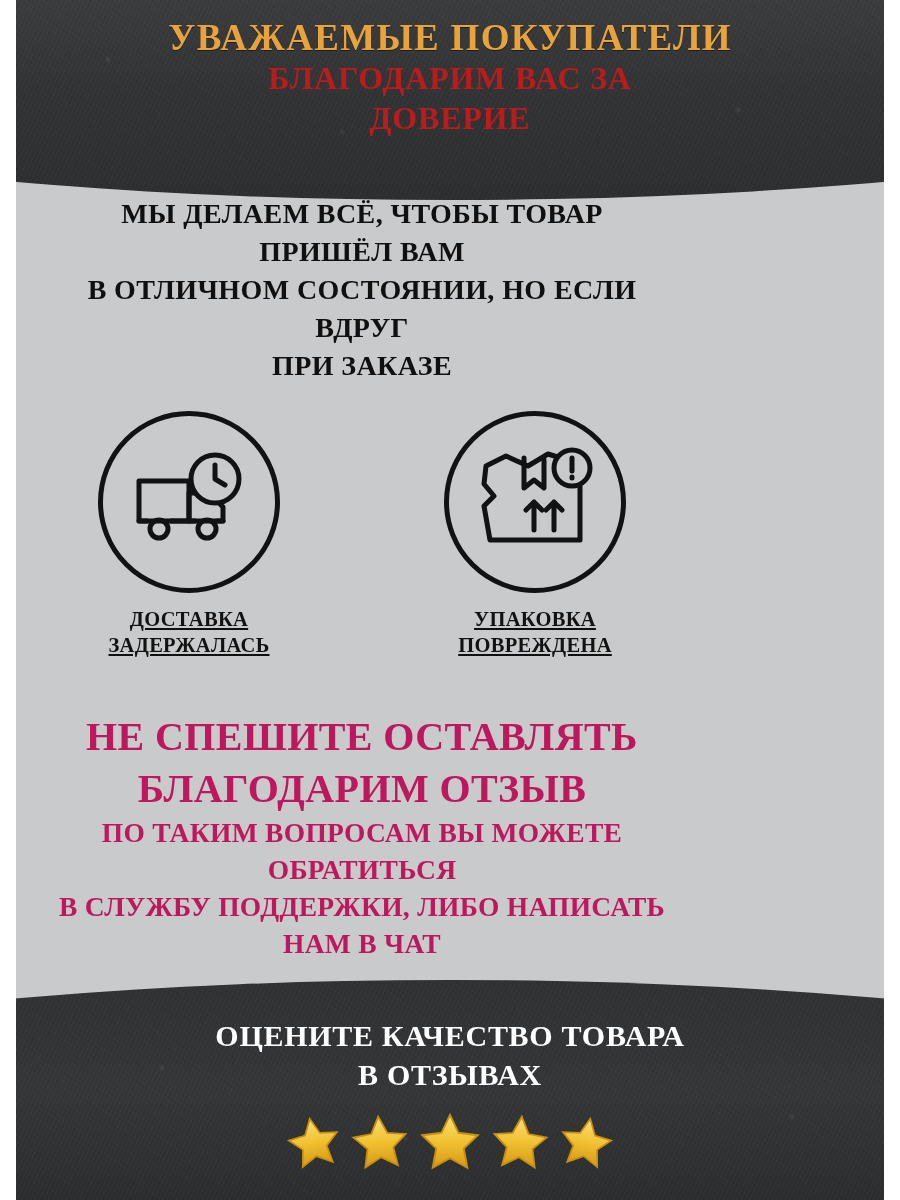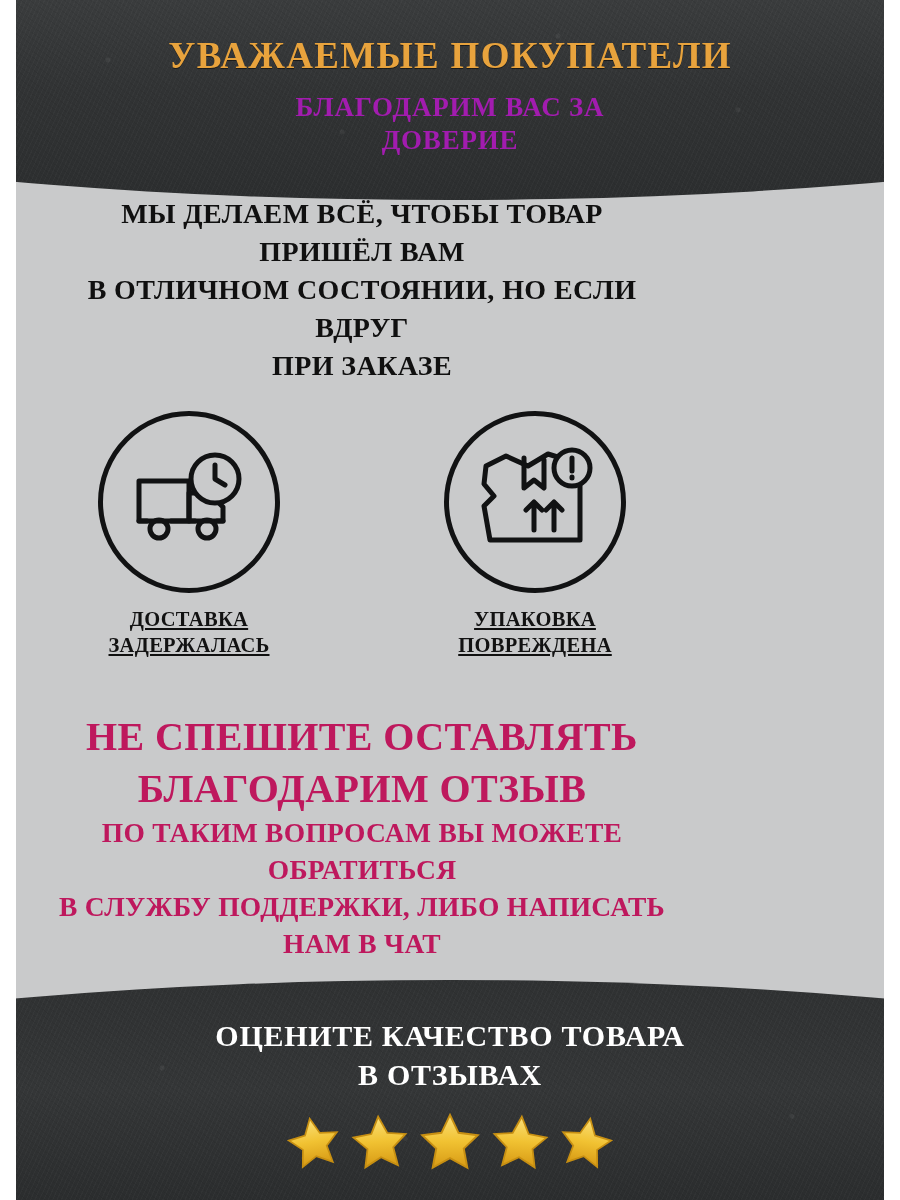--- a/index.html
+++ b/index.html
@@ -75,36 +75,36 @@
   .edge-left  { left: 0; }
   .edge-right { right: 0; }
 
   
   .header {
     position: absolute;
     top: 0; left: 0;
     width: 900px;
     z-index: 5;
     text-align: center;
-    padding-top: 34px;
+    padding-top: 16px;
   }
   .hdr-gold {
     font-size: 37px;
     font-weight: bold;
     letter-spacing: 1.3px;
     color: #e8a33d;
     text-shadow: 0 1px 0 rgba(0,0,0,.5);
   }
   .hdr-white {
-    margin-top: 14px;
-    font-size: 27px;
+    margin-top: 0;
+    font-size: 32px;
     font-weight: bold;
     line-height: 1.24;
     letter-spacing: .8px;
-    color: #a21caf;
+    color: #b91c1c;
   }
 
   
   .body {
     position: absolute;
     left: 16px;
     top: 195px;
     width: 692px;
     z-index: 4;
     text-align: center;

